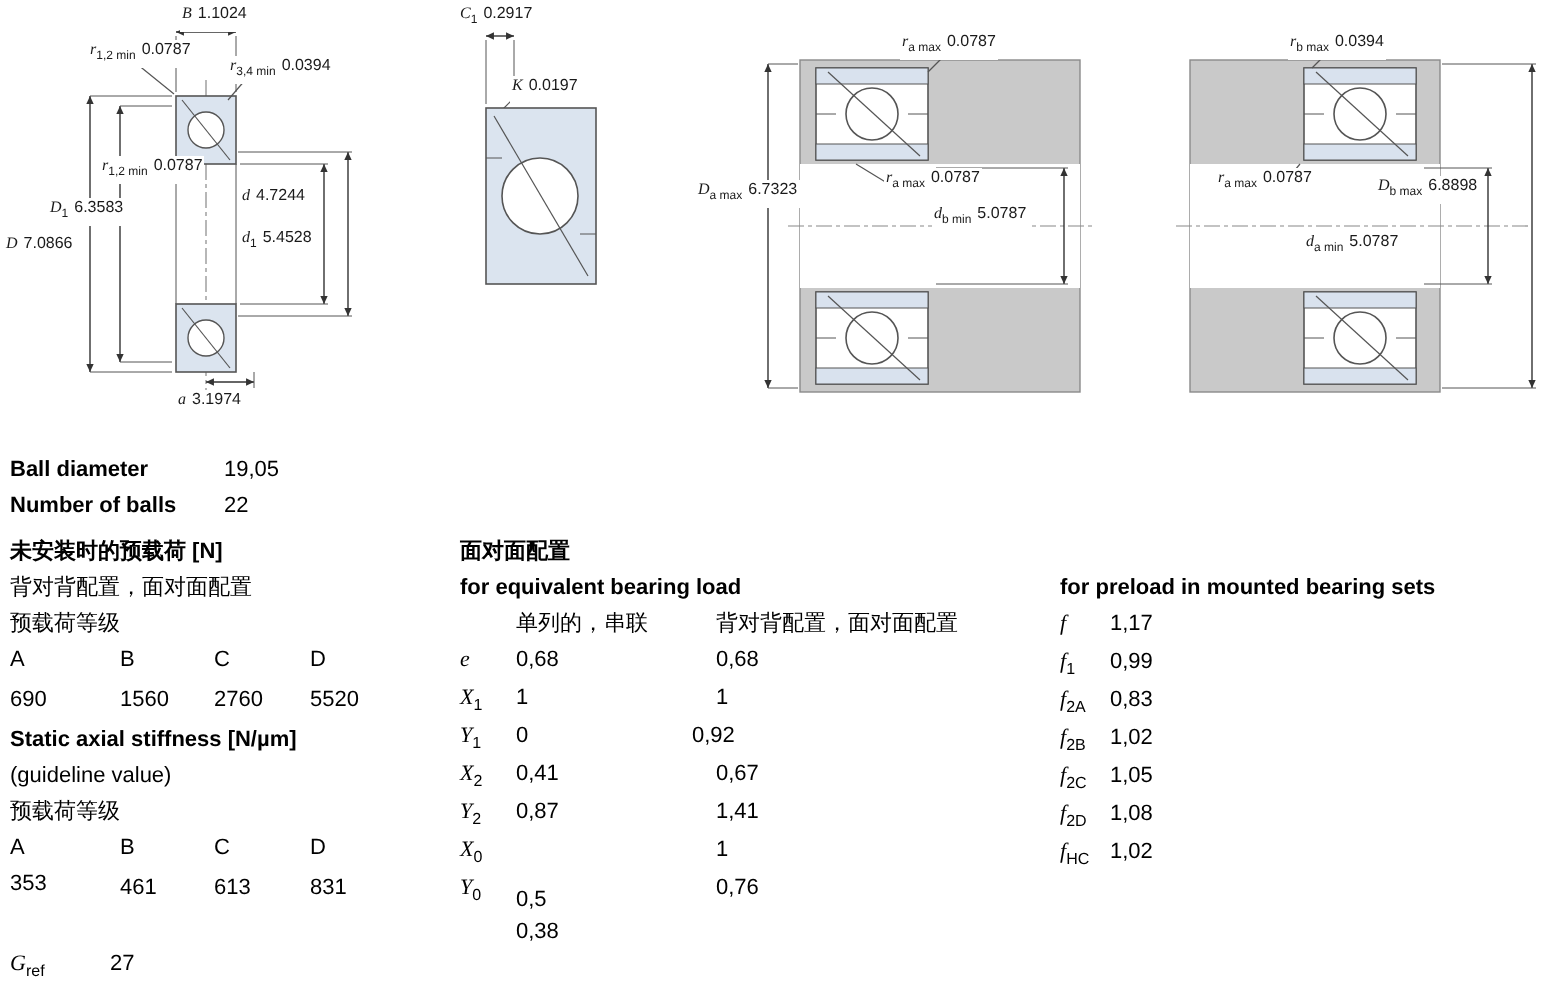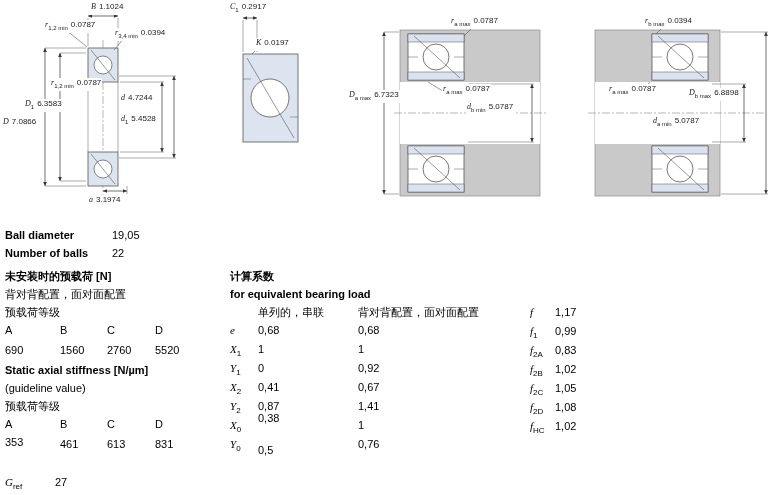--- a/index.html
+++ b/index.html
@@ -186,53 +186,54 @@
   <div class="t" style="left:155px;top:418px">D</div>
 
   <div class="t" style="left:5px;top:436px">353</div>
   <div class="t" style="left:60px;top:438px">461</div>
   <div class="t" style="left:107px;top:438px">613</div>
   <div class="t" style="left:155px;top:438px">831</div>
 
   <div class="t" style="left:5px;top:476px"><i>G</i><sub>ref</sub></div>
   <div class="t" style="left:55px;top:476px">27</div>
 
-  <div class="t b" style="left:230px;top:270px">计算系数</div>
+  <div class="t b" style="left:230px;top:270px">面对面配置</div>
   <div class="t b" style="left:230px;top:288px">for equivalent bearing load</div>
   <div class="t" style="left:258px;top:306px">单列的，串联</div>
   <div class="t" style="left:358px;top:306px">背对背配置，面对面配置</div>
 
   <div class="t" style="left:230px;top:324px"><i>e</i><sub></sub></div>
   <div class="t" style="left:258px;top:324px">0,68</div>
   <div class="t" style="left:358px;top:324px">0,68</div>
 
   <div class="t" style="left:230px;top:343px"><i>X</i><sub>1</sub></div>
   <div class="t" style="left:258px;top:343px">1</div>
   <div class="t" style="left:358px;top:343px">1</div>
 
   <div class="t" style="left:230px;top:362px"><i>Y</i><sub>1</sub></div>
   <div class="t" style="left:258px;top:362px">0</div>
-  <div class="t" style="left:358px;top:362px">0,92</div>
+  <div class="t" style="left:346px;top:362px">0,92</div>
 
   <div class="t" style="left:230px;top:381px"><i>X</i><sub>2</sub></div>
   <div class="t" style="left:258px;top:381px">0,41</div>
   <div class="t" style="left:358px;top:381px">0,67</div>
 
   <div class="t" style="left:230px;top:400px"><i>Y</i><sub>2</sub></div>
   <div class="t" style="left:258px;top:400px">0,87</div>
   <div class="t" style="left:358px;top:400px">1,41</div>
 
   <div class="t" style="left:230px;top:419px"><i>X</i><sub>0</sub></div>
   <div class="t" style="left:258px;top:444px">0,5</div>
   <div class="t" style="left:358px;top:419px">1</div>
 
   <div class="t" style="left:230px;top:438px"><i>Y</i><sub>0</sub></div>
-  <div class="t" style="left:258px;top:412px">0,38</div>
+  <div class="t" style="left:258px;top:460px">0,38</div>
   <div class="t" style="left:358px;top:438px">0,76</div>
 
+  <div class="t b" style="left:530px;top:288px">for preload in mounted bearing sets</div>
 
   <div class="t" style="left:530px;top:306px"><i>f</i><sub></sub></div>
   <div class="t" style="left:555px;top:306px">1,17</div>
 
   <div class="t" style="left:530px;top:325px"><i>f</i><sub>1</sub></div>
   <div class="t" style="left:555px;top:325px">0,99</div>
 
   <div class="t" style="left:530px;top:344px"><i>f</i><sub>2A</sub></div>
   <div class="t" style="left:555px;top:344px">0,83</div>
 

